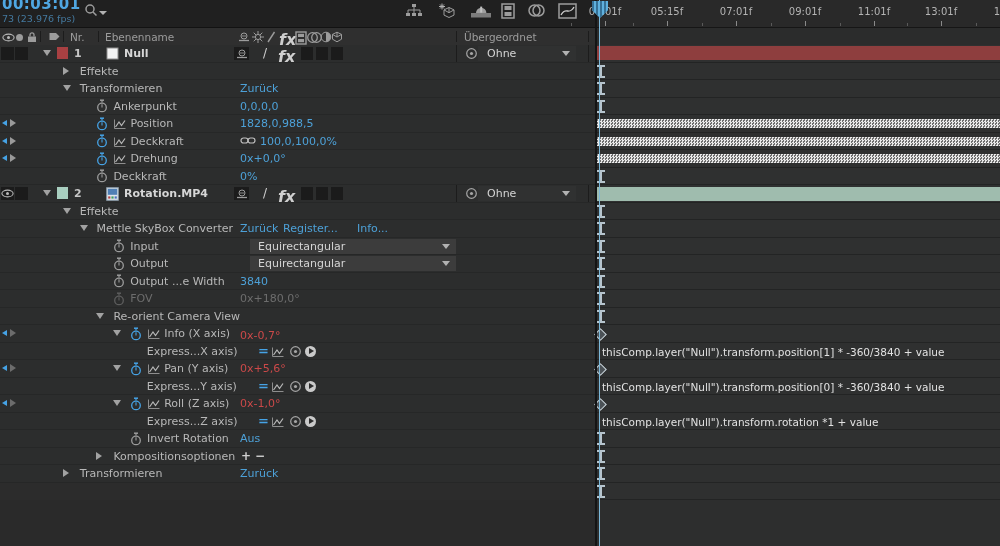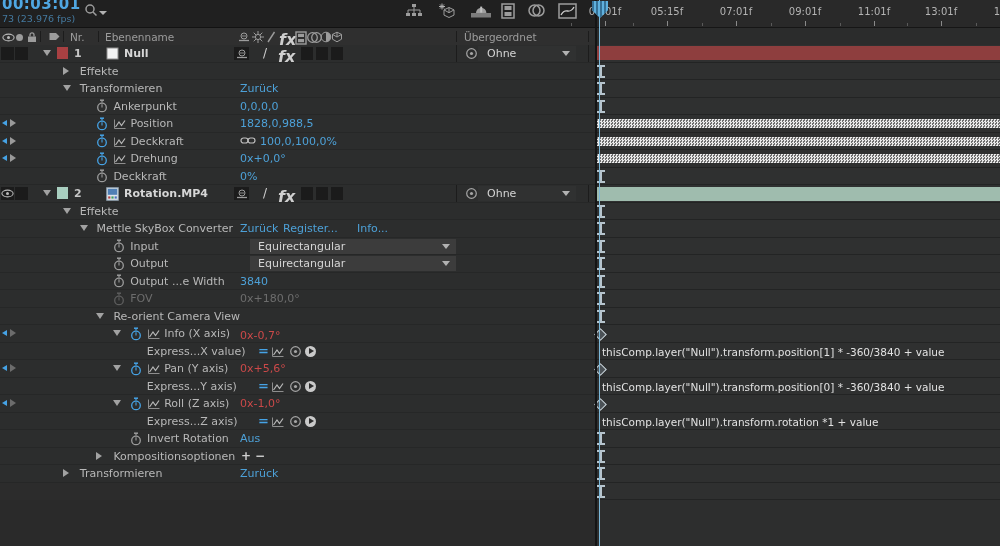--- a/index.html
+++ b/index.html
@@ -552,21 +552,21 @@
             <path d="M2.5 9 L6 4 L8.5 7.5 L12 2.5" stroke="#b8b8b8" fill="none" stroke-width="1.2"></path>
           </svg>
         </div>
         <div class="a lbl" style="left: 164.2px; top: 2px;">Info (X axis)</div>
         <div class="a val v-red" style="left: 240px; top: 4px;">0x-0,7°</div>
       </div>
       <div class="a rrow" style="top: 325px;">
         <div class="a kf" style="left: -1px; top: 4.5px;"></div>
       </div>
       <div class="a lrow" style="top: 342.5px;">
-        <div class="a lbl" style="left: 146.8px; top: 2px;">Express...X value)</div>
+        <div class="a lbl" style="left: 146.8px; top: 2px;">Express...X axis)</div>
         <div class="a eq" style="left: 258px; top: 0px;">=</div>
         <div class="a icon" style="left: 271px; top: 3px;">
           <svg width="14" height="12">
             <path d="M1.5 10.5 H12.5 M1.5 10.5 V1.5" stroke="#8e8e8e" fill="none"></path>
             <path d="M2.5 9 L6 4 L8.5 7.5 L12 2.5" stroke="#b8b8b8" fill="none" stroke-width="1.2"></path>
           </svg>
         </div>
         <div class="a icon" style="left: 289px; top: 2px;">
           <svg width="13" height="13">
             <circle cx="6.5" cy="6.5" r="4.8" fill="none" stroke="#a5a5a5" stroke-width="1.2"></circle>

